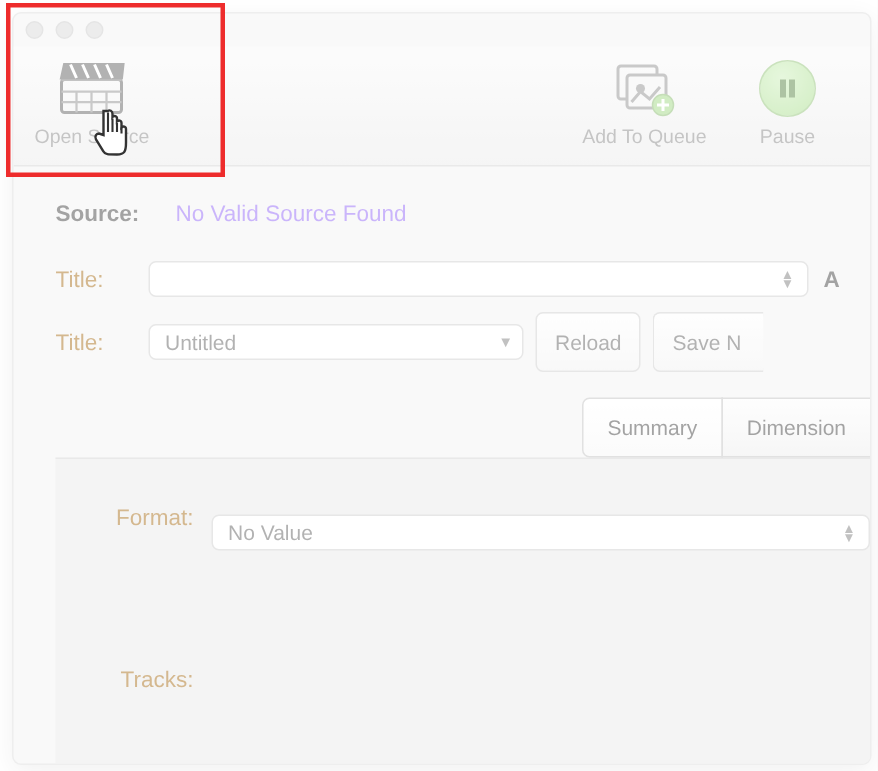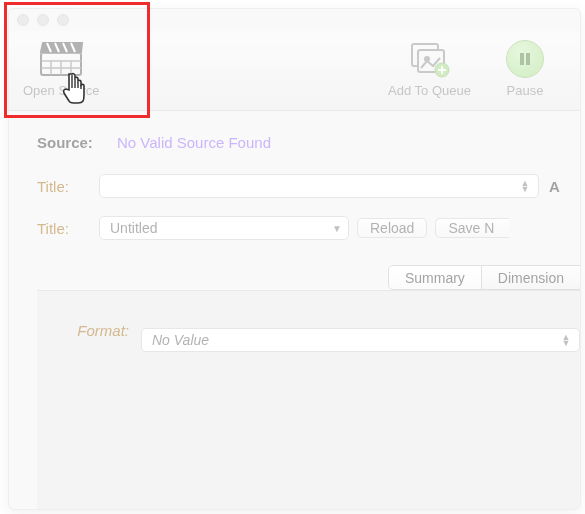--- a/index.html
+++ b/index.html
@@ -81,49 +81,49 @@
   }
   .select { flex:1; max-width: 440px; }
   .updown {
     width: 14px; display:flex; flex-direction:column; align-items:center;
     color:#777; line-height:6px; font-size:9px;
   }
   .btn {
     background: linear-gradient(#fdfdfd,#f0f0f0);
     border:1px solid #c9c9c9;
     border-radius:5px;
-    height:20px; padding:0 12px;
+    height:40px; padding:0 12px;
     font-size:14px; color:#555;
     display:flex; align-items:center;
     margin-left:8px;
   }
   .tabs {
     margin-top: 20px;
     display:flex; justify-content:flex-end;
     border-bottom:none;
   }
   .tab {
     border:1px solid #bdbdbd;
     background: linear-gradient(#fcfcfc,#ececec);
-    height:25px; padding:0 16px;
+    height:40px; padding:0 16px;
     font-size:14px; color:#333;
     display:flex; align-items:center;
     margin-left:-1px;
   }
   .tab.active {
     background: linear-gradient(#fff,#f6f6f6);
   }
   .panel {
     margin: 0 0 0 0;
     background:#e6e6e6;
     border-top:1px solid #cfcfcf;
     height: 240px;
     padding: 24px 0 0 34px;
   }
-  .panel .row { height: 30px; font-style: italic; }
+  .panel .row { height: 30px; }
   .panel .lbl { min-width: 70px; text-align:right; padding-right:12px; }
   .fmt-select {
     width: 170px;
     margin-top: 20px;
   }
   .tracks { margin-top: 78px; }
   .highlight {
     position:absolute;
     left: 4px; top: 2px;
     width: 146px; height: 116px;
@@ -240,20 +240,23 @@
     </div>
 
     <div class="panel">
       <div class="row">
         <span class="lbl">Format:</span>
         <div class="select fmt-select">
           <span>No Value</span>
           <span class="updown">▲<br>▼</span>
         </div>
       </div>
+      <div class="row tracks">
+        <span class="lbl">Tracks:</span>
+      </div>
     </div>
 
   </div>
 </div>
 
 <div class="overlay"></div>
 
 <div class="highlight"></div>
 
 <div class="cursor">

